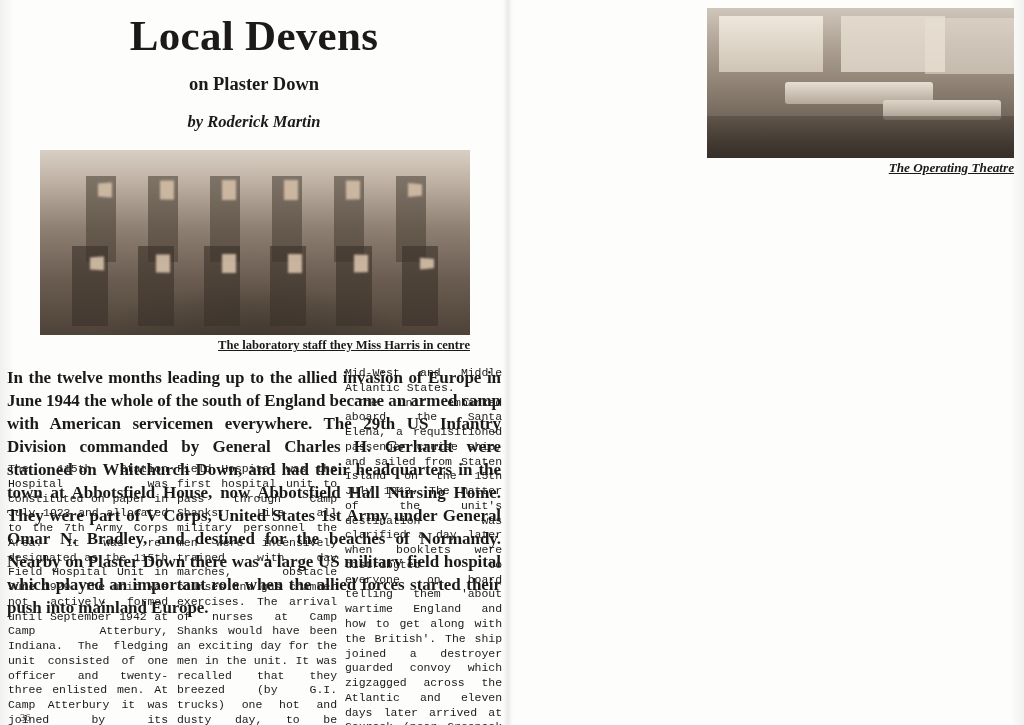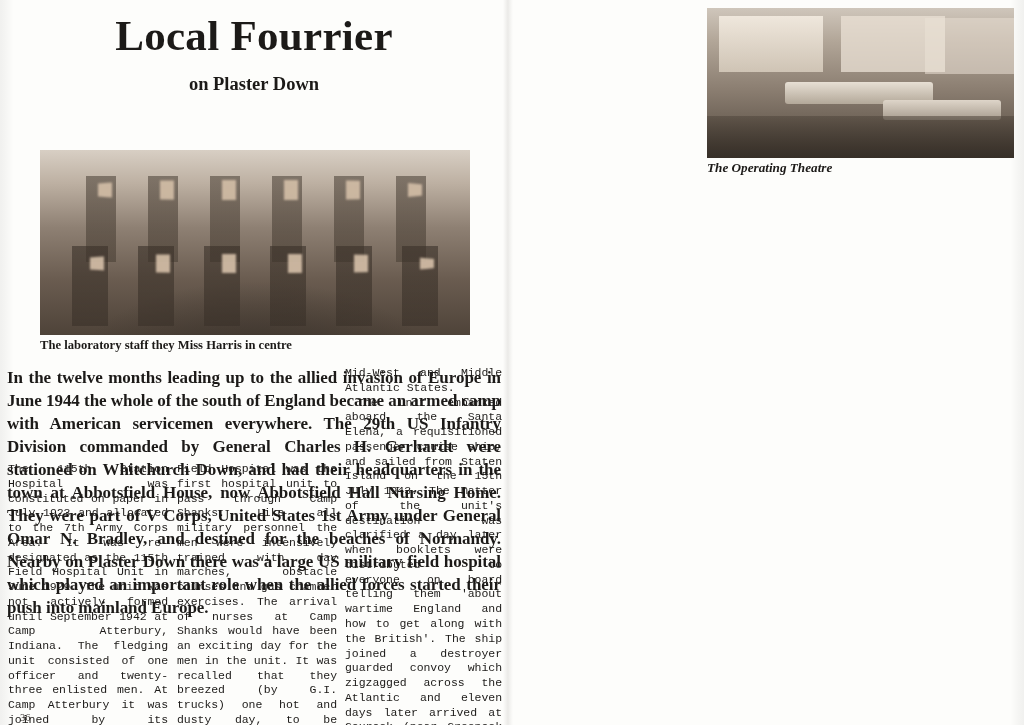--- a/index.html
+++ b/index.html
@@ -76,24 +76,25 @@
   }
 
   
   .photo {
     position: absolute;
     background: #6d625a;
     overflow: hidden;
   }
   .caption {
     position: absolute;
-    text-align: left;
+    text-align: right;
     font-weight: bold;
     font-size: 12.6px;
     line-height: 1.2;
+    text-decoration: underline;
   }
   .caption.italic { font-style: italic; font-size: 13.2px; }
 
   
   #group-photo {
     left: 40px; top: 150px; width: 430px; height: 185px;
     background:
       radial-gradient(ellipse 60% 70% at 50% 120%, #3b332c 0%, rgba(59,51,44,0) 70%),
       linear-gradient(180deg, #d8cfc4 0%, #bdb0a2 18%, #8e8073 42%, #6a5c50 70%, #4e4339 100%);
   }
@@ -202,22 +203,23 @@
   #folio-left  { left: 20px;  top: 712px; text-align: right; }
 </style>
 </head>
 <body>
 
 <div class="page">
 
   <div class="leftpage">
 
     <div class="masthead">
-      <div class="main-title">Local Fourrier</div>
+      <div class="main-title">Local Devens</div>
       <div class="sub-title2">on Plaster Down</div>
+      <div class="byline">by Roderick Martin</div>
     </div>
 
     <div class="photo" id="group-photo">
       <div class="row-back"></div>
       <div class="faces"></div>
       <div class="row-front"></div>
       <div class="faces2"></div>
     </div>
     <div class="caption" id="group-caption">The laboratory staff they Miss Harris in centre</div>
 

